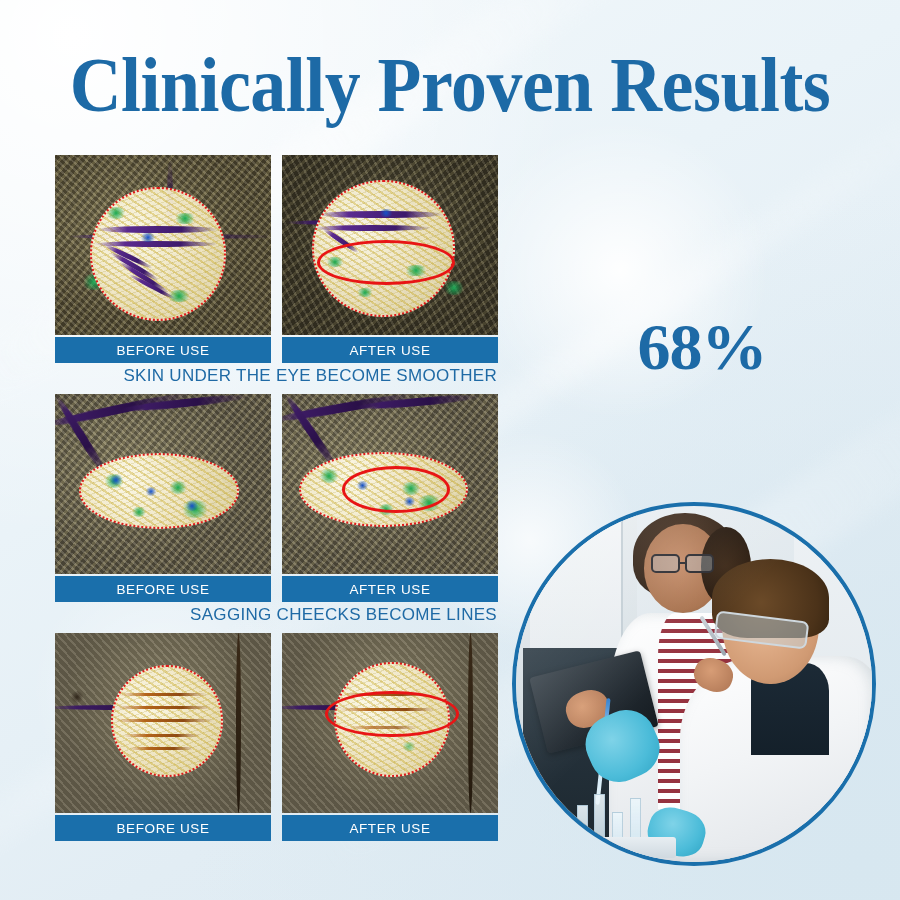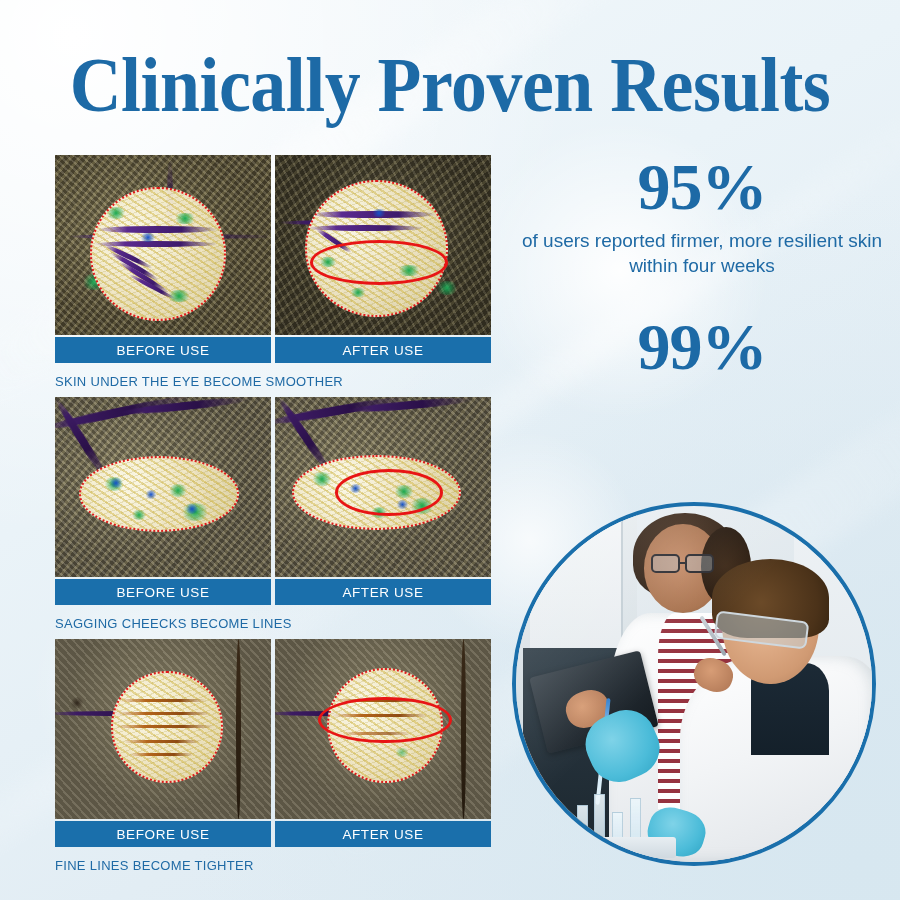--- a/index.html
+++ b/index.html
@@ -65,21 +65,21 @@
   }
 
   
   #rows {
     position: absolute;
     left: 55px;
     top: 155px;
     width: 442px;
   }
   .row { position: relative; margin-bottom: 8px; }
-  .pair { display: flex; gap: 4px; }
+  .pair { display: flex; gap: 11px; }
   .panel { position: relative; width: 216px; }
 
   .photo {
     position: relative;
     width: 216px;
     height: 180px;
     overflow: hidden;
     background: #544c36;
   }
   .photo .skin {
@@ -162,25 +162,25 @@
     color: #ffffff;
     font-size: 13.5px;
     letter-spacing: 0.6px;
     display: flex;
     align-items: center;
     justify-content: center;
     margin-top: 2px;
   }
   .caption {
     width: 442px;
-    text-align: left;
+    text-align: right;
     color: #1f6aa5;
-    font-size: 13px;
+    font-size: 17px;
     letter-spacing: 0.3px;
-    padding-top: 11px;
+    padding-top: 3px;
     white-space: nowrap;
   }
 
   
   .stat { position: absolute; width: 380px; left: 512px; text-align: center; }
   .stat-value {
     font-family: "Liberation Serif", "DejaVu Serif", serif;
     font-weight: 700;
     font-size: 66px;
     line-height: 70px;
@@ -478,32 +478,27 @@
               <div class="line" style="left:6%;top:26%;width:76%;"></div>
               <div class="line" style="left:4%;top:40%;width:84%;"></div>
               <div class="line" style="left:12%;top:56%;width:60%;opacity:.7;"></div>
               <div class="gdot" style="left:58%;top:70%;width:16px;height:9px;opacity:.6;"></div>
             </div>
             <div class="marker-oval" style="left:20%;top:32%;width:62%;height:26%;"></div>
           </div>
           <div class="banner">AFTER USE</div>
         </div>
       </div>
-      <div class="caption">FINE LINES BECOME TIGHTER</div>
     </div>
 
   </div>
 
-  <div class="stat" id="stat-1">
-    <div class="stat-value">95%</div>
-    <div class="stat-desc">of users reported firmer, more resilient skin within four weeks</div>
-  </div>
 
   <div class="stat" id="stat-2">
-    <div class="stat-value">99%</div>
+    <div class="stat-value">68%</div>
   </div>
 
   <div id="lab-circle">
     <div class="lab-scene">
       <div class="lab-wall-left"></div>
       <div class="lab-cabinet"></div>
       <div class="lab-dark-panel"></div>
       <div class="lab-wall-right"></div>
 
       <div class="coat woman-coat"></div>

